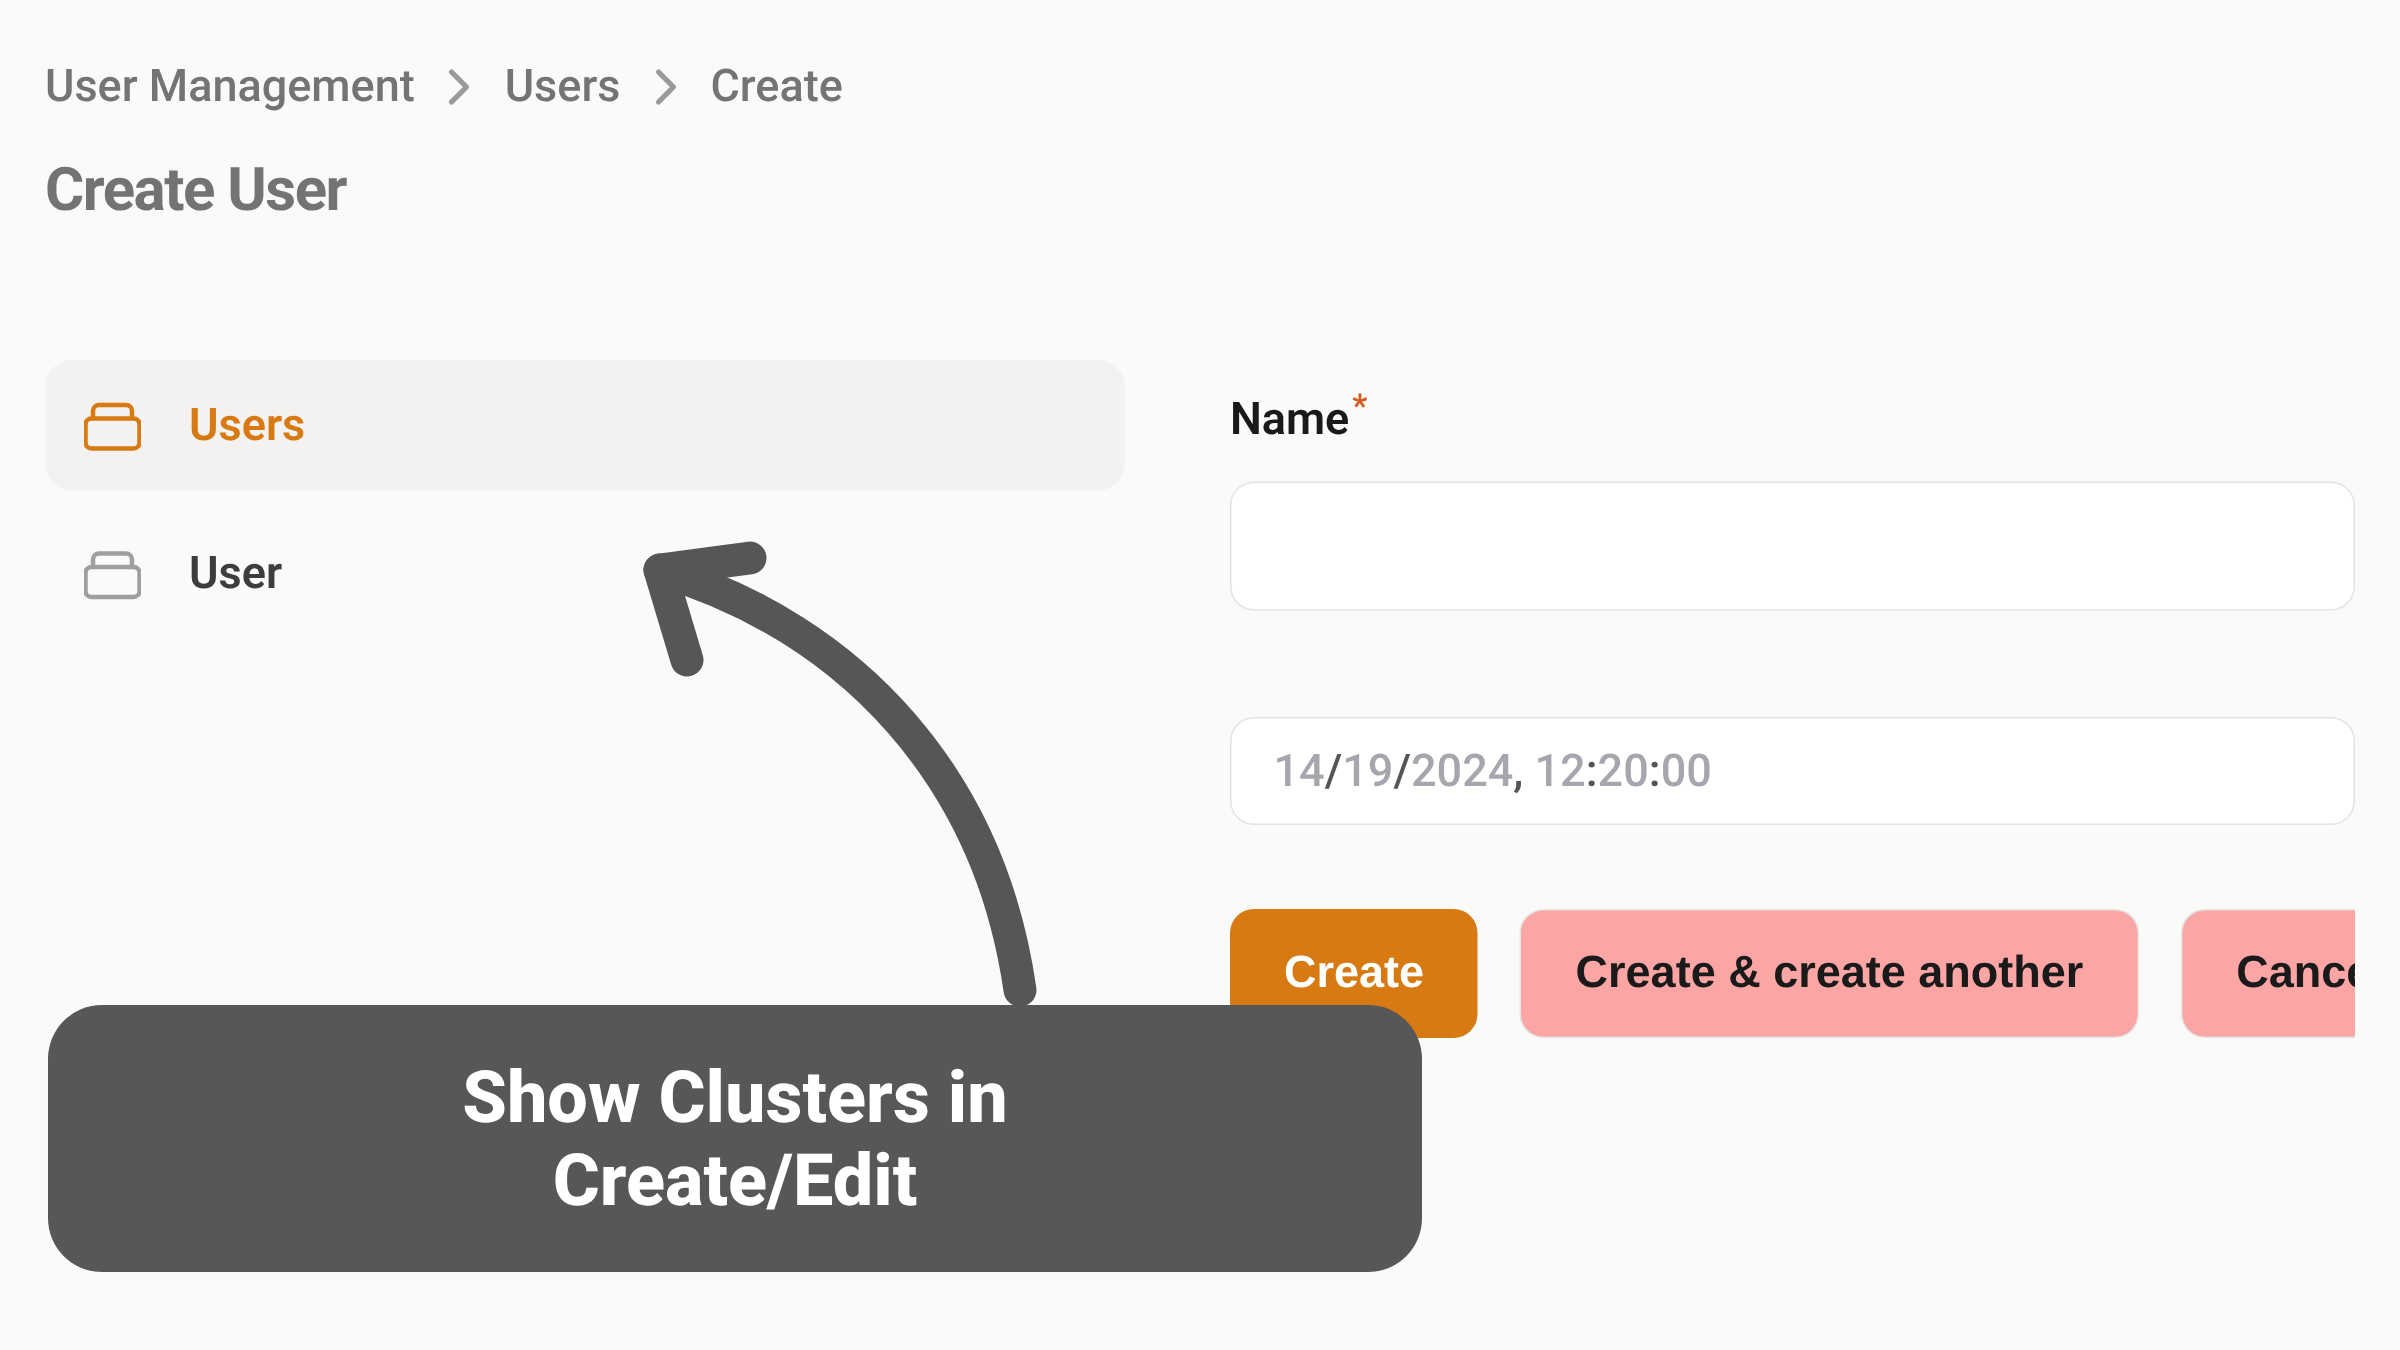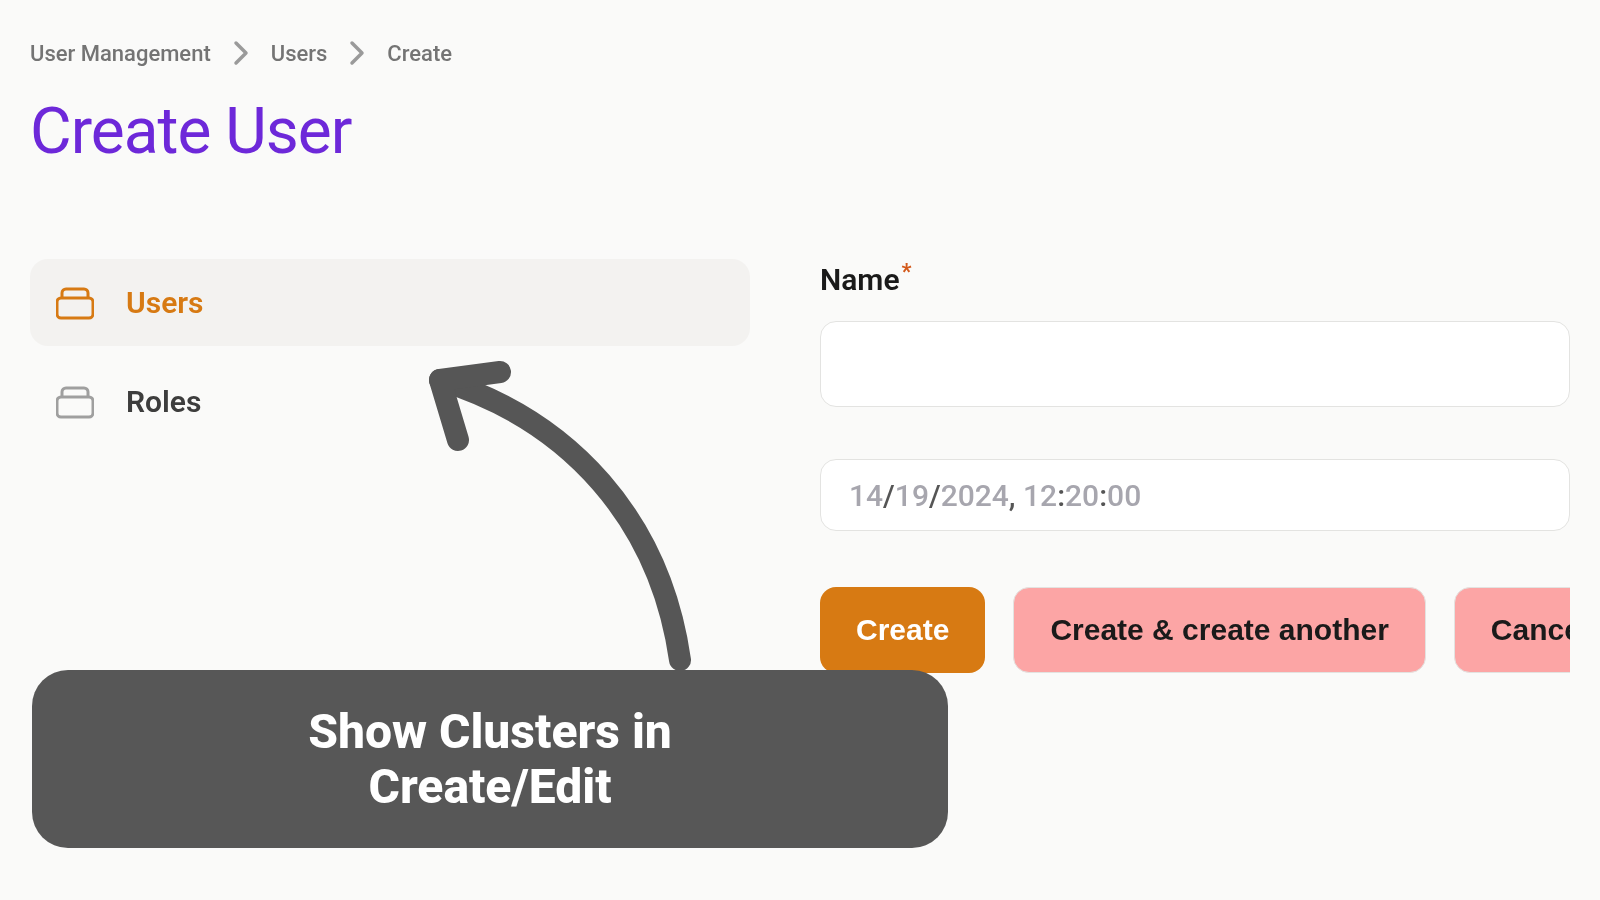--- a/index.html
+++ b/index.html
@@ -11,33 +11,33 @@
     position: relative;
   }
 
   .page { padding: 40px 30px 30px 30px; }
 
   
   .breadcrumb {
     display: flex;
     align-items: center;
     gap: 22px;
-    font-size: 22px;
+    font-size: 30px;
     font-weight: 500;
     color: #747474;
     margin-bottom: 28px;
   }
   .breadcrumb a { color: #747474; text-decoration: none; }
   .breadcrumb .chev { color: #9a9a9a; display: inline-flex; }
 
   
   .title {
-    font-size: 64px;
-    font-weight: 400;
-    color: #6d28d9;
+    font-size: 40px;
+    font-weight: 700;
+    color: #737373;
     letter-spacing: -1px;
     margin-bottom: 90px;
   }
 
   
   .layout {
     display: flex;
     gap: 70px;
     align-items: flex-start;
   }
@@ -71,21 +71,21 @@
   .nav-item.active .icon { color: #d77a13; }
   .nav-item.inactive .icon { color: #9f9f9f; }
 
   
   .form {
     flex: 1;
     display: flex;
     flex-direction: column;
     overflow: hidden;
   }
-  .field { margin-bottom: 52px; }
+  .field { margin-bottom: 52px; margin-top: 19px; }
   .label {
     font-size: 30px;
     font-weight: 600;
     color: #1a1a1a;
     margin-bottom: 24px;
     display: block;
   }
   .req { color: #d35a1c; font-size: 22px; vertical-align: super; margin-left: 2px; font-weight: 700;}
   .input {
     width: 100%;
@@ -190,21 +190,21 @@
         </span>
         <span>Users</span>
       </div>
       <div class="nav-item inactive">
         <span class="icon">
           <svg width="38" height="34" viewBox="0 0 38 34" fill="none">
             <path d="M5 12 h28 a4 4 0 0 1 4 4 v12 a4 4 0 0 1 -4 4 H5 a4 4 0 0 1 -4 -4 V16 a4 4 0 0 1 4 -4 z" stroke="currentColor" stroke-width="3" fill="none"></path>
             <path d="M6 12 V7 a4 4 0 0 1 4 -4 h18 a4 4 0 0 1 4 4 v5" stroke="currentColor" stroke-width="3" fill="none"></path>
           </svg>
         </span>
-        <span>Roles</span>
+        <span>User</span>
       </div>
     </aside>
 
     <section class="form">
       <div class="field">
         <label class="label">
           <span>Name</span><span class="req">*</span>
         </label>
         <input class="input" type="text" value="" style="">
       </div>

